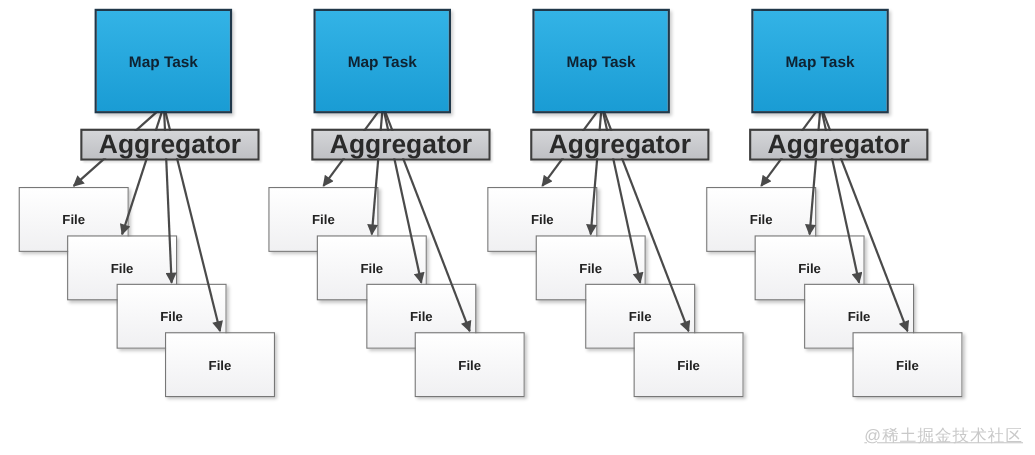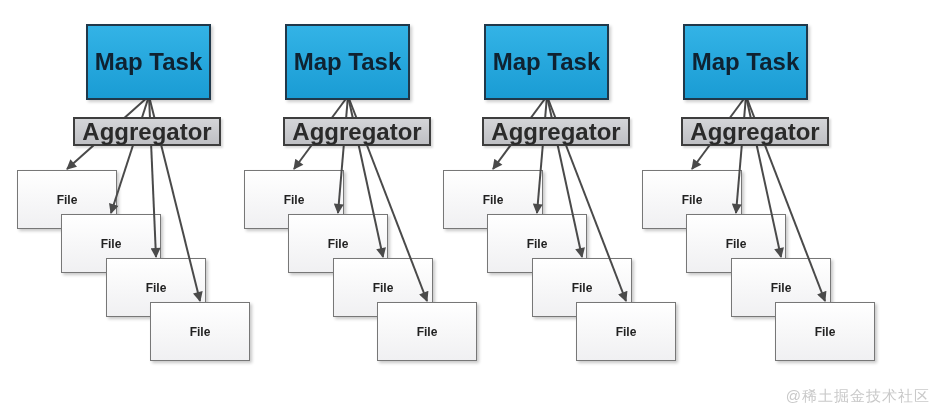--- a/index.html
+++ b/index.html
@@ -17,34 +17,34 @@
     width: 300px;
     height: 414px;
   }
   .col-1 { left: 0; }
   .col-2 { left: 199px; }
   .col-3 { left: 398px; }
   .col-4 { left: 597px; }
 
   .map-task {
     position: absolute;
-    left: 86px; top: 24px;
-    width: 125px; height: 76px;
+    left: 86px; top: 8px;
+    width: 125px; height: 95px;
     background: linear-gradient(180deg, #33b3e6 0%, #1a9cd4 100%);
     border: 2px solid #20384a;
     box-sizing: border-box;
     display: flex; align-items: center; justify-content: center;
-    font-weight: bold; font-size: 24px; color: #0f2231;
+    font-weight: bold; font-size: 14px; color: #0f2231;
     box-shadow: 2px 2px 3px rgba(0,0,0,0.20);
     z-index: 3;
   }
   .aggregator {
     position: absolute;
     left: 84px; top: 117px;
-    width: 148px; height: 29px;
+    width: 163px; height: 29px;
     background: linear-gradient(180deg, #d4d5d8 0%, #bfc0c4 100%);
     border: 2px solid #3e3e3e;
     box-sizing: border-box;
     display: flex; align-items: center; justify-content: center;
     font-weight: bold; font-size: 24px; color: #2a2a2a;
     box-shadow: 2px 2px 2px rgba(0,0,0,0.15);
     z-index: 3;
   }
   .col-1 .aggregator { left: 73px; }
 
@@ -75,20 +75,21 @@
   }
   .arrows line { stroke: #4a4a4a; stroke-width: 2; }
 
   .watermark {
     position: absolute;
     right: 11px; bottom: 8px;
     font-size: 15px;
     color: #c9c9c9;
     letter-spacing: 1px;
     z-index: 4;
+    text-decoration: underline;
   }
 </style>
 </head>
 <body>
 
 <svg width="0" height="0" style="position:absolute" aria-hidden="true">
   <defs>
     <marker id="ah" viewBox="0 0 10 10" refX="9" refY="5" markerWidth="12" markerHeight="10" orient="auto" markerUnits="userSpaceOnUse">
       <path d="M0,0 L10,5 L0,10 z" fill="#4a4a4a"></path>
     </marker>

